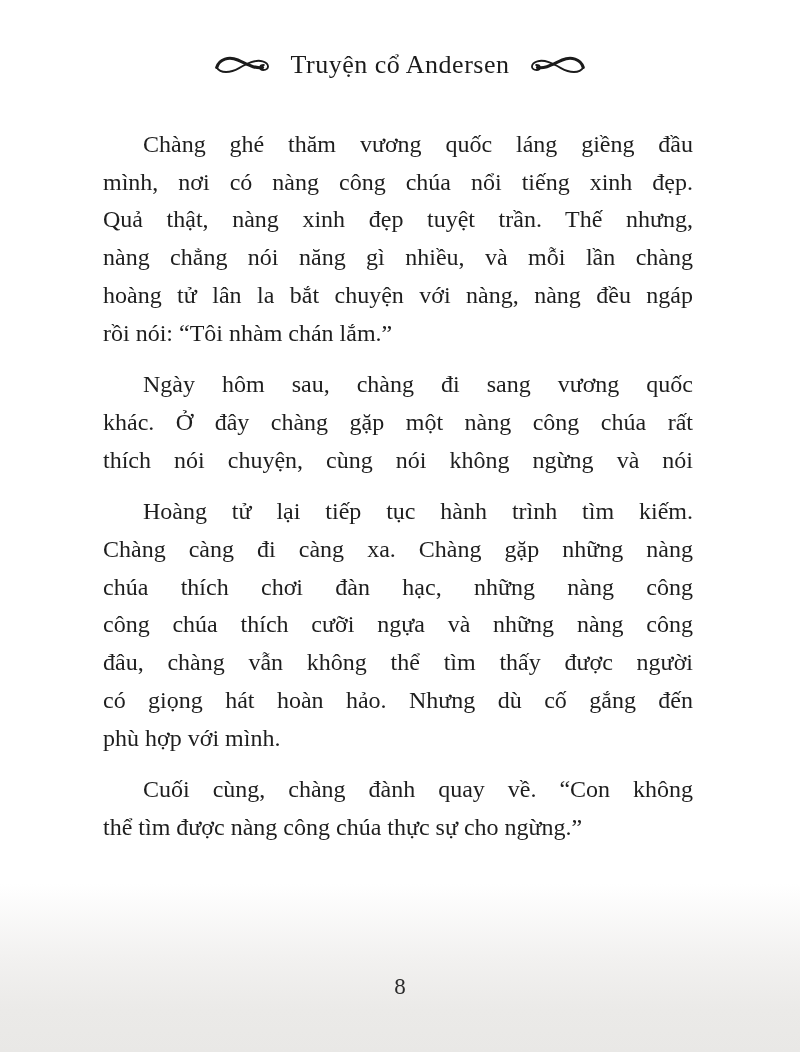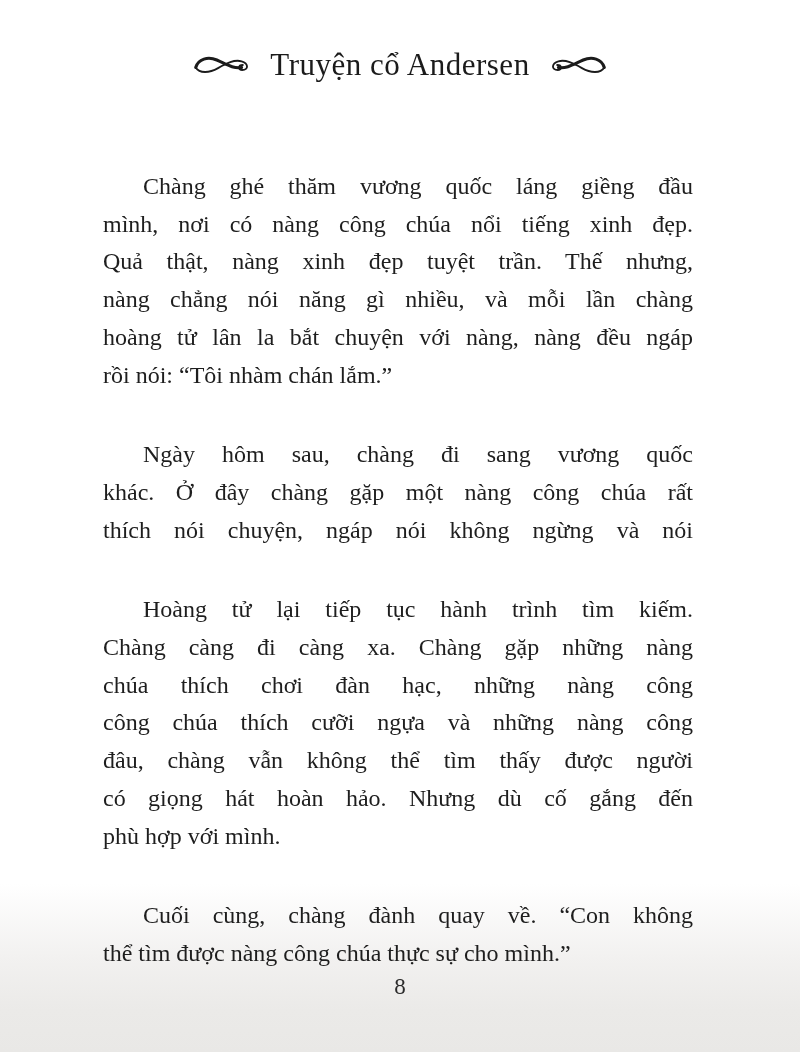--- a/index.html
+++ b/index.html
@@ -20,42 +20,42 @@
   .header {
     position: absolute;
     top: 48px; left: 0; right: 0;
     height: 34px;
     display: flex;
     align-items: center;
     justify-content: center;
     gap: 16px;
   }
   .title {
-    font-size: 31px;
+    font-size: 26px;
     letter-spacing: 0.5px;
     color: #1b1b1b;
     white-space: nowrap;
   }
   .flourish { width: 62px; height: 26px; flex: 0 0 auto; }
   .flourish svg { width: 100%; height: 100%; display: block; }
   .flourish.right svg { transform: scaleX(-1); }
   .content {
     position: absolute;
     top: 126px; left: 103px;
     width: 590px;
   }
   .paragraph { margin: 0 0 14px 0; }
   .line {
     font-size: 24px;
     line-height: 37.7px;
     text-align: justify;
     text-align-last: justify;
     color: #1e1e1e;
   }
-  .line.first { padding-left: 40px; margin-top: 42px; }
+  .line.first { padding-left: 40px; }
   .line.last { text-align-last: left; }
   .pagenum {
     position: absolute;
     top: 974px; left: 0; right: 0;
     text-align: center;
     font-size: 23px;
     color: #2a2a2a;
   }
 </style>
 </head>
@@ -84,32 +84,32 @@
         <div class="line first">Chàng ghé thăm vương quốc láng giềng đầu</div>
         <div class="line">mình, nơi có nàng công chúa nổi tiếng xinh đẹp.</div>
         <div class="line">Quả thật, nàng xinh đẹp tuyệt trần. Thế nhưng,</div>
         <div class="line">nàng chẳng nói năng gì nhiều, và mỗi lần chàng</div>
         <div class="line">hoàng tử lân la bắt chuyện với nàng, nàng đều ngáp</div>
         <div class="line last">rồi nói: “Tôi nhàm chán lắm.”</div>
       </div>
       <div class="paragraph">
         <div class="line first">Ngày hôm sau, chàng đi sang vương quốc</div>
         <div class="line">khác. Ở đây chàng gặp một nàng công chúa rất</div>
-        <div class="line">thích nói chuyện, ngáp nói không ngừng và nói</div>
+        <div class="line">thích nói chuyện, cùng nói không ngừng và nói</div>
       </div>
       <div class="paragraph">
         <div class="line first">Hoàng tử lại tiếp tục hành trình tìm kiếm.</div>
         <div class="line">Chàng càng đi càng xa. Chàng gặp những nàng</div>
         <div class="line">chúa thích chơi đàn hạc, những nàng công</div>
         <div class="line">công chúa thích cưỡi ngựa và những nàng công</div>
         <div class="line">đâu, chàng vẫn không thể tìm thấy được người</div>
         <div class="line">có giọng hát hoàn hảo. Nhưng dù cố gắng đến</div>
         <div class="line last">phù hợp với mình.</div>
       </div>
       <div class="paragraph">
         <div class="line first">Cuối cùng, chàng đành quay về. “Con không</div>
-        <div class="line last">thể tìm được nàng công chúa thực sự cho mình.”</div>
+        <div class="line last">thể tìm được nàng công chúa thực sự cho ngừng.”</div>
       </div>
     </div>
 
   <div class="pagenum">8</div>
 
 </div>
 
 </body></html>

